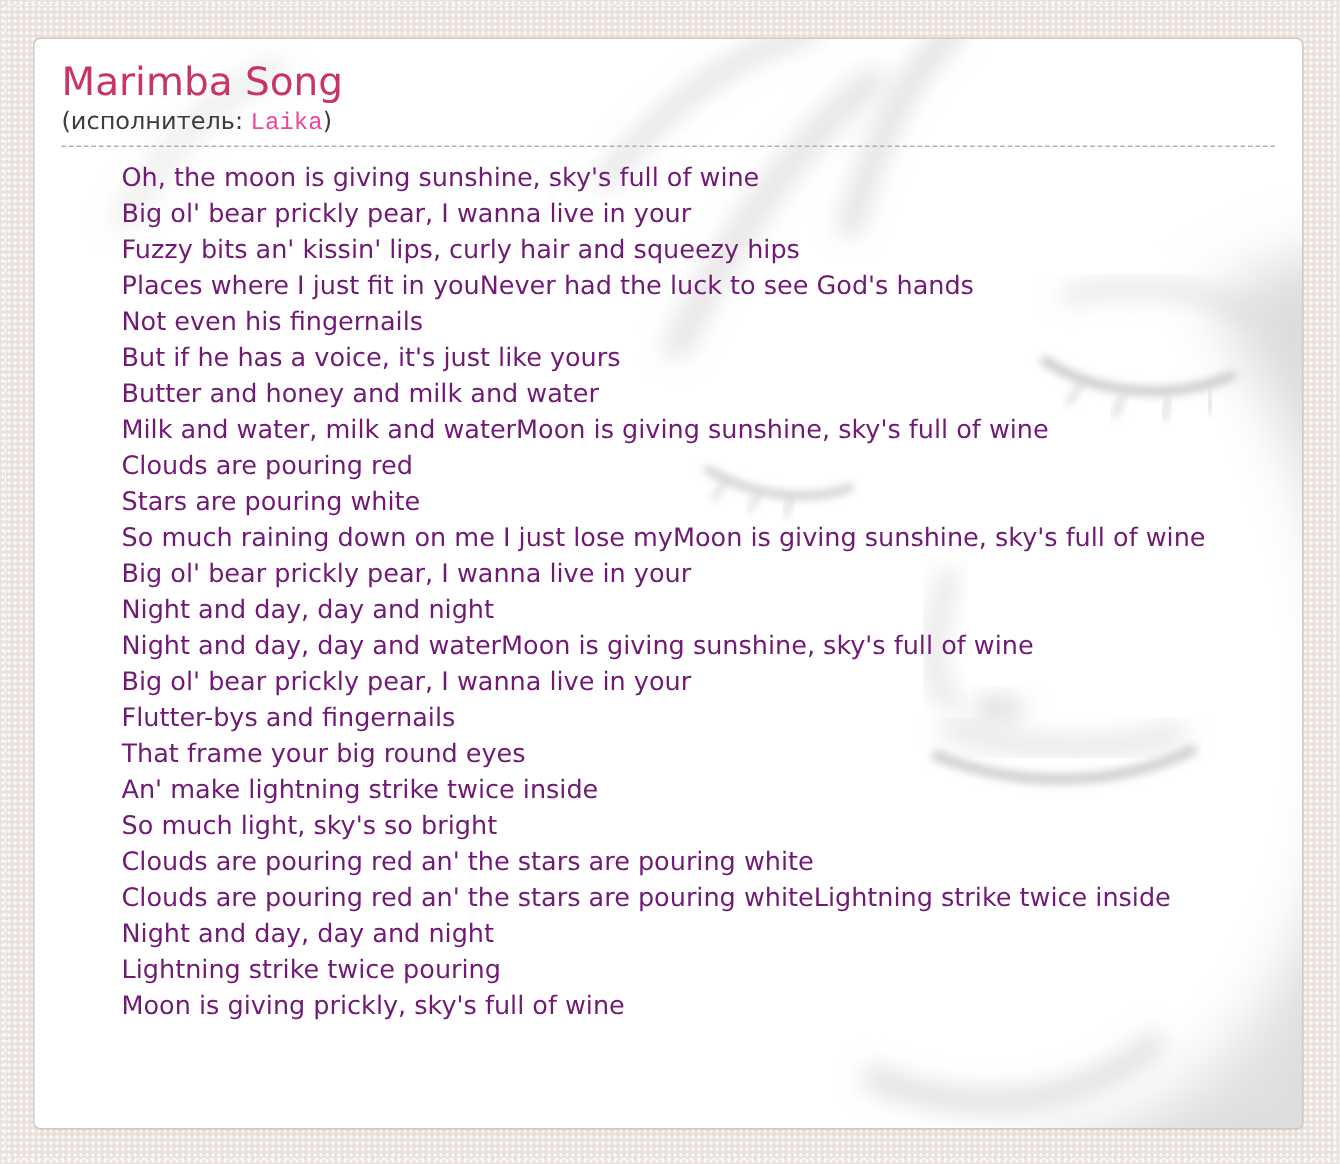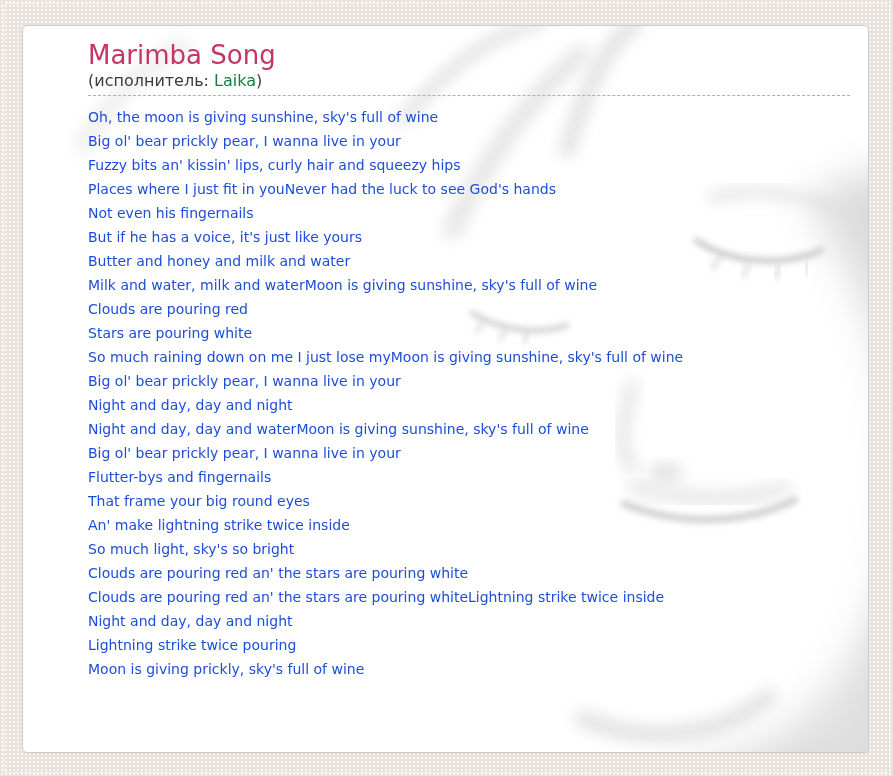--- a/index.html
+++ b/index.html
@@ -29,21 +29,20 @@
     left: 22px;
     top: 25px;
     width: 847px;
     height: 728px;
     box-sizing: border-box;
     background: #ffffff;
     border: 1px solid #cdcac9;
     border-radius: 5px;
     overflow: hidden;
     box-shadow: 0 1px 2px rgba(0,0,0,0.05);
-    padding-left: 47px;
   }
   .face-art {
     position: absolute;
     left: 0; top: 0;
     width: 100%; height: 100%;
     z-index: 0;
     pointer-events: none;
   }
   .content {
     position: relative;
@@ -56,36 +55,38 @@
     font-weight: 400;
     line-height: 32px;
     color: #c63566;
   }
   .artist-line {
     font-size: 16px;
     line-height: 19px;
     color: #3c3c3c;
   }
   .artist-link {
-    color: #15803d;
+    color: #ec4899;
     text-decoration: none;
     cursor: pointer;
+    font-family: Liberation Mono, monospace;
   }
   .divider {
     border: none;
     border-bottom: 1px dashed #a3b1c2;
     margin: 5px 0 0 0;
     height: 0;
   }
   .lyrics {
     margin-top: 9px;
     margin-right: -18px; 
-    font-size: 14px;
+    font-size: 17px;
     line-height: 24px;
-    color: #1d4ed8;
+    color: #701a75;
+    margin-left: 40px;
   }
   .lyric-line {
     white-space: nowrap;
     overflow: hidden;
     height: 24px;
   }
 </style>
 </head>
 <body>
 

